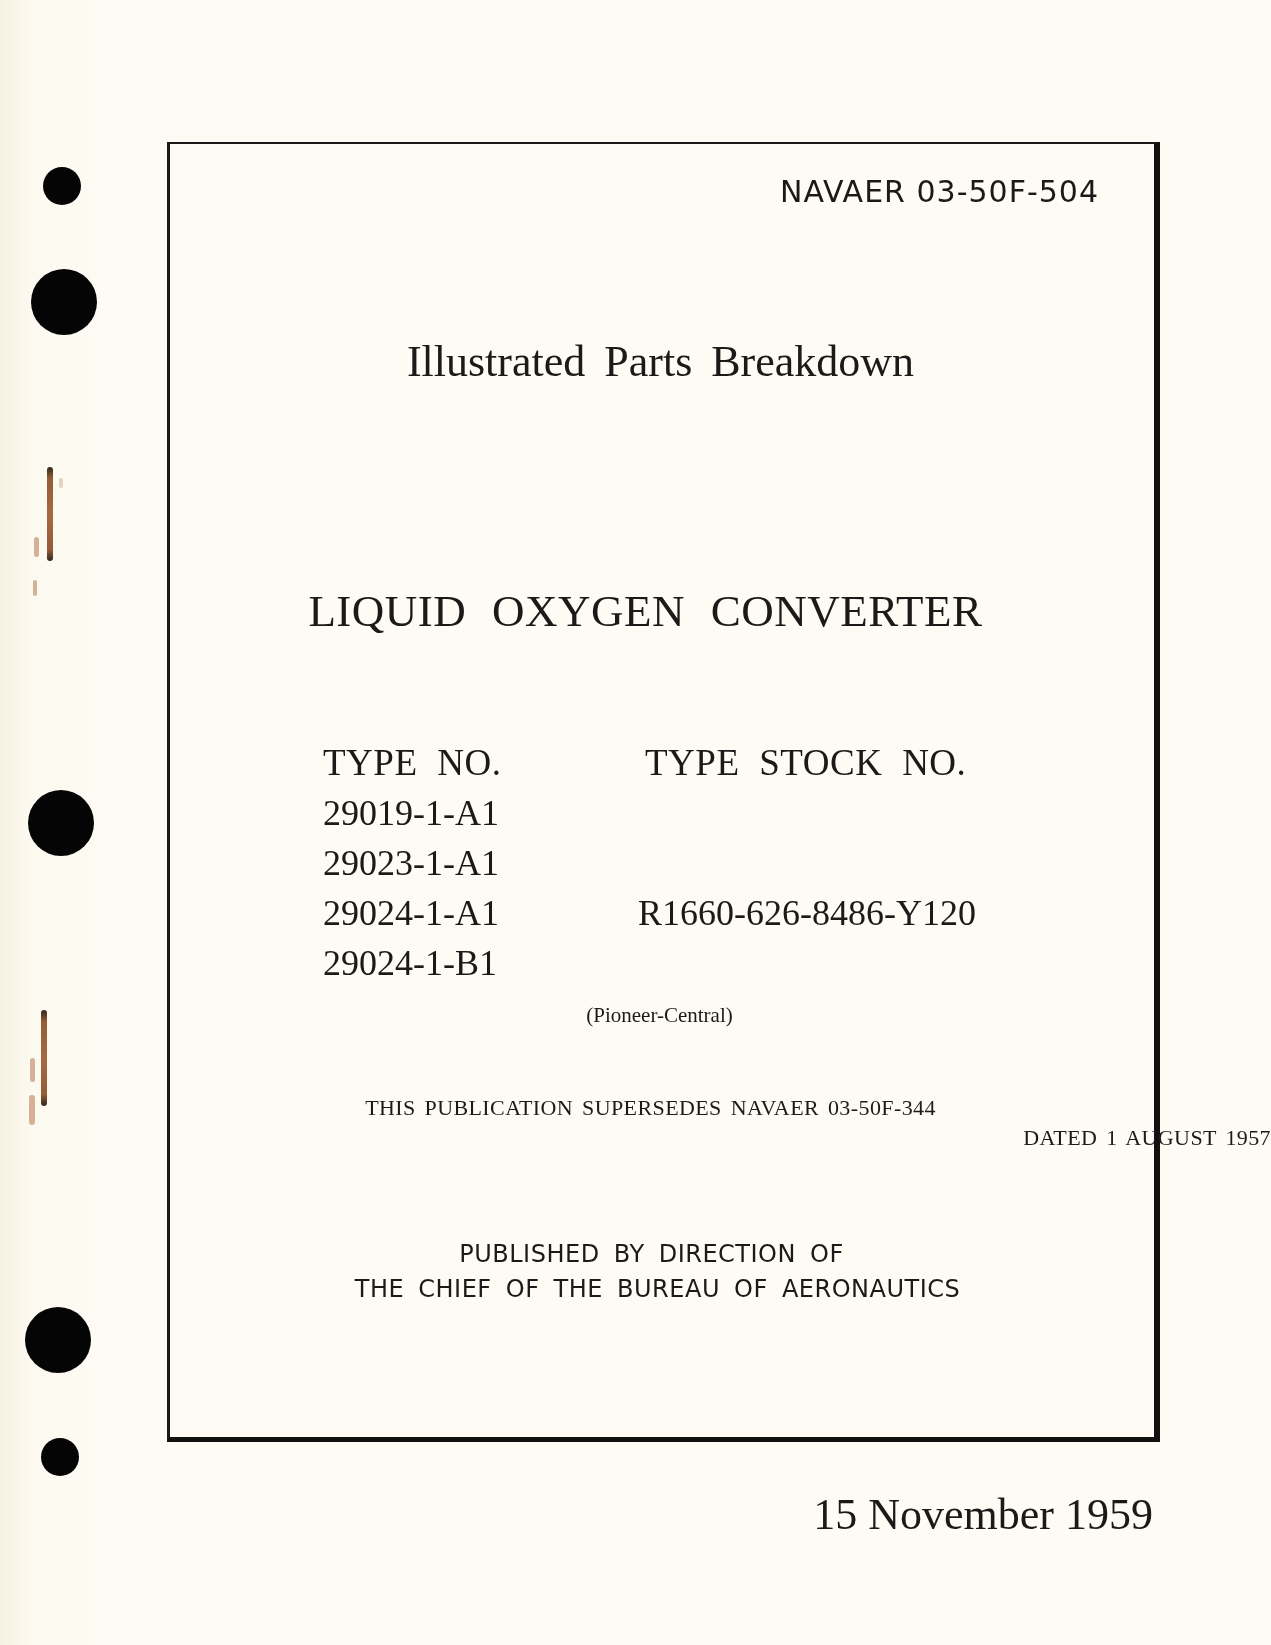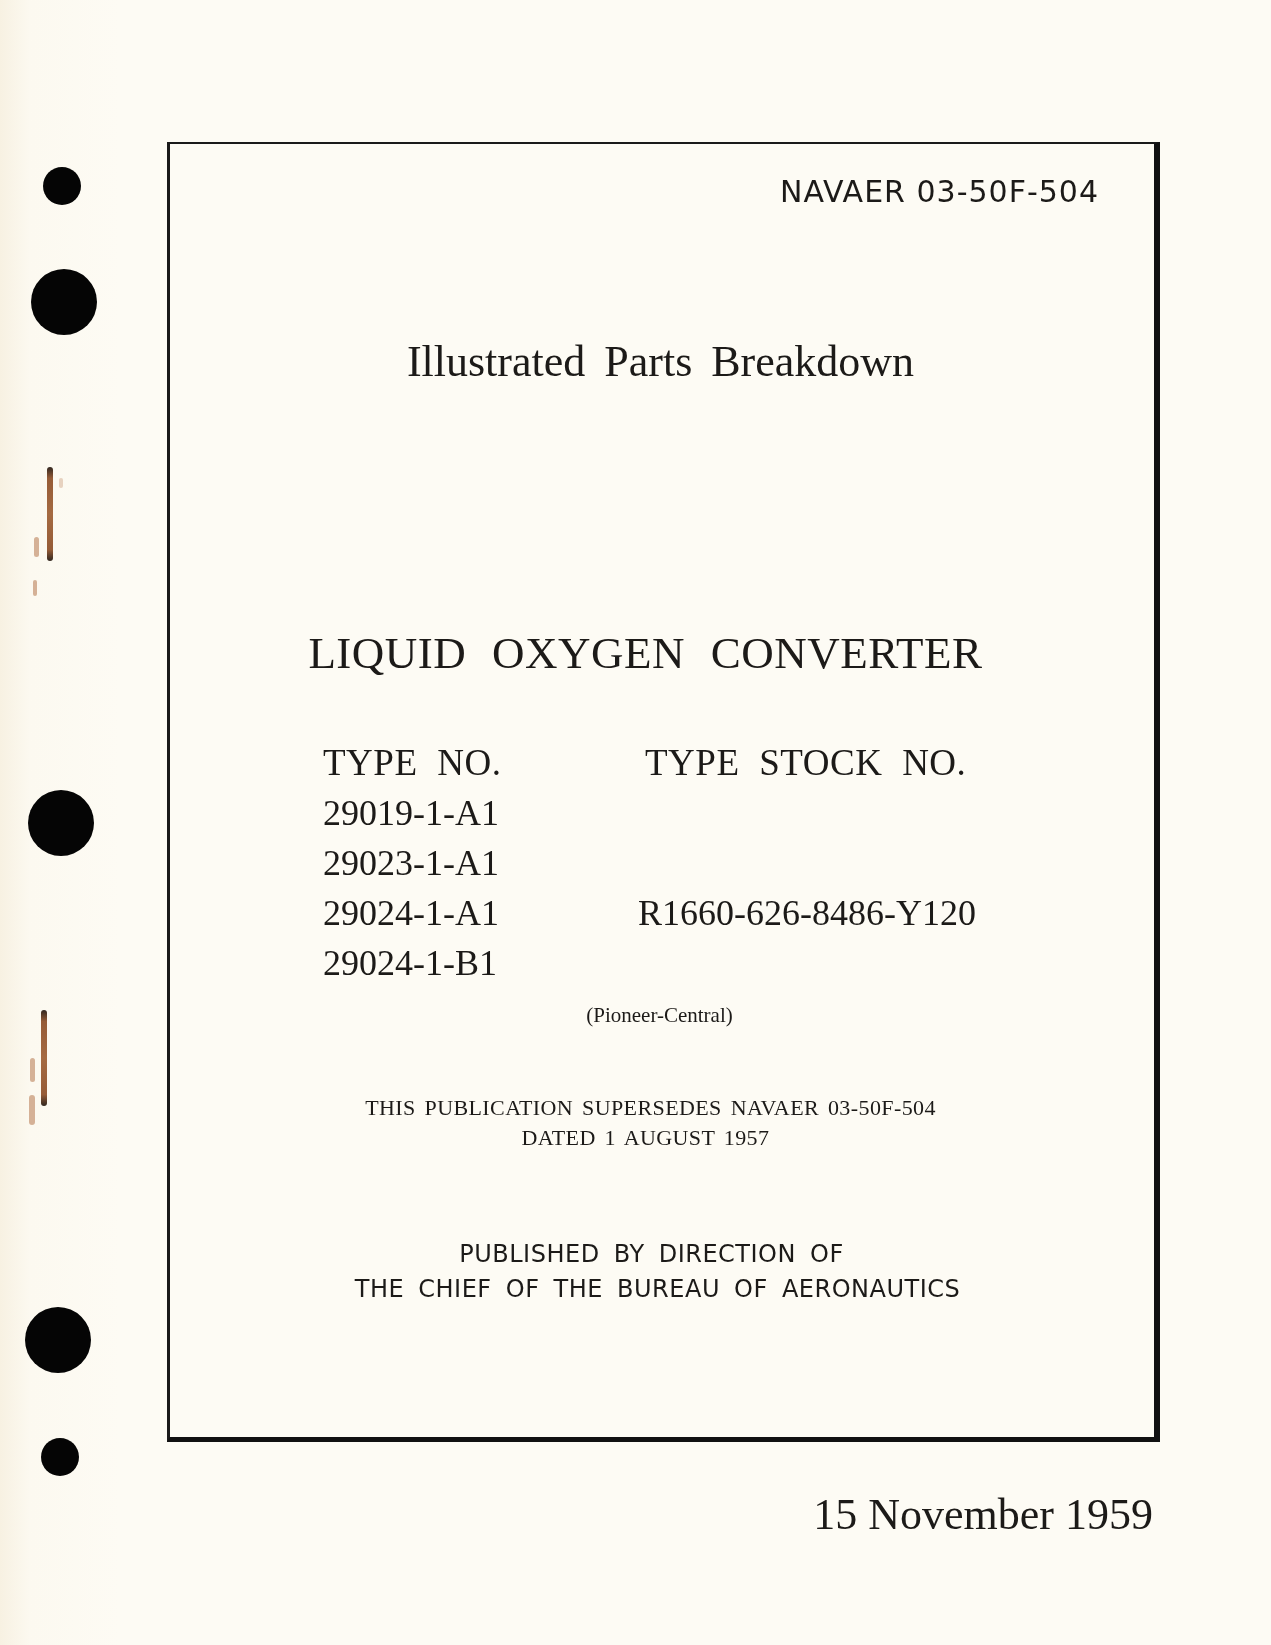--- a/index.html
+++ b/index.html
@@ -71,21 +71,20 @@
       padding-left: 50px;
       box-sizing: border-box;
     }
     .main-title {
       top: 585px;
       font-size: 45px;
       word-spacing: 14px;
       letter-spacing: 0.5px;
       padding-left: 20px;
       box-sizing: border-box;
-      margin-top: 42px;
     }
     .col {
       position: absolute;
       top: 738px;
     }
     .col-type { left: 323px; }
     .col-stock { left: 643px; }
     .col-header {
       font-size: 37px;
       line-height: 50px;
@@ -118,20 +117,21 @@
       box-sizing: border-box;
     }
     .supersedes-line2 {
       top: 1123px;
       font-size: 22px;
       line-height: 30px;
       letter-spacing: 0.4px;
       word-spacing: 3px;
       padding-left: 20px;
       box-sizing: border-box;
+      text-align: right;
     }
     .publisher {
       font-family: "DejaVu Sans", "Liberation Sans", sans-serif;
       font-size: 24px;
       letter-spacing: 0.5px;
       word-spacing: 6px;
     }
     .publisher-1 { top: 1240px; padding-left: 32px; box-sizing: border-box; }
     .publisher-2 { top: 1275px; padding-left: 44px; box-sizing: border-box; }
     .issue-date {
@@ -181,19 +181,19 @@
 <div class="col col-stock">
   <div class="col-header">TYPE STOCK NO.</div>
   <div class="col-cell"></div>
   <div class="col-cell"></div>
   <div class="col-cell">R1660-626-8486-Y120</div>
   <div class="col-cell"></div>
 </div>
 
 <div class="title-line manufacturer">(Pioneer-Central)</div>
 
-<div class="title-line supersedes">THIS PUBLICATION SUPERSEDES NAVAER 03-50F-504</div>
+<div class="title-line supersedes">THIS PUBLICATION SUPERSEDES NAVAER 03-50F-344</div>
 <div class="title-line supersedes-line2">DATED 1 AUGUST 1957</div>
 
 <div class="title-line publisher publisher-1">PUBLISHED BY DIRECTION OF</div>
 <div class="title-line publisher publisher-2">THE CHIEF OF THE BUREAU OF AERONAUTICS</div>
 
 <div class="issue-date">15 November 1959</div>
 
 </body></html>

